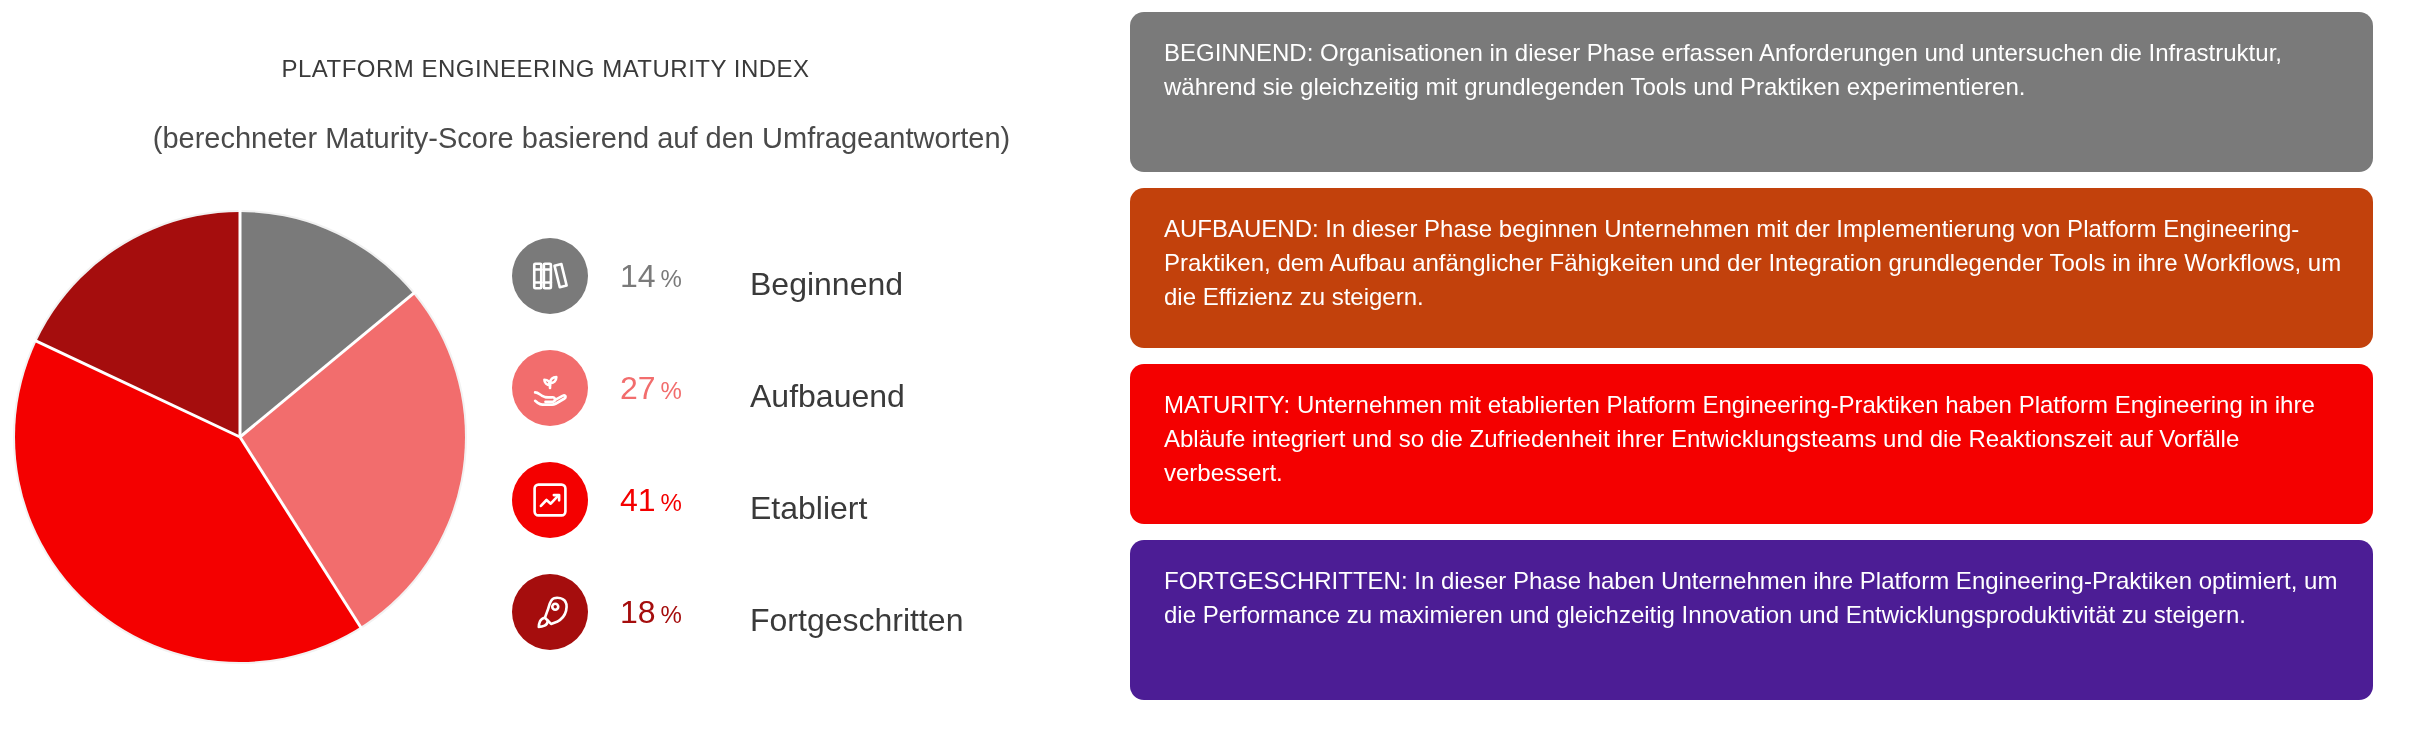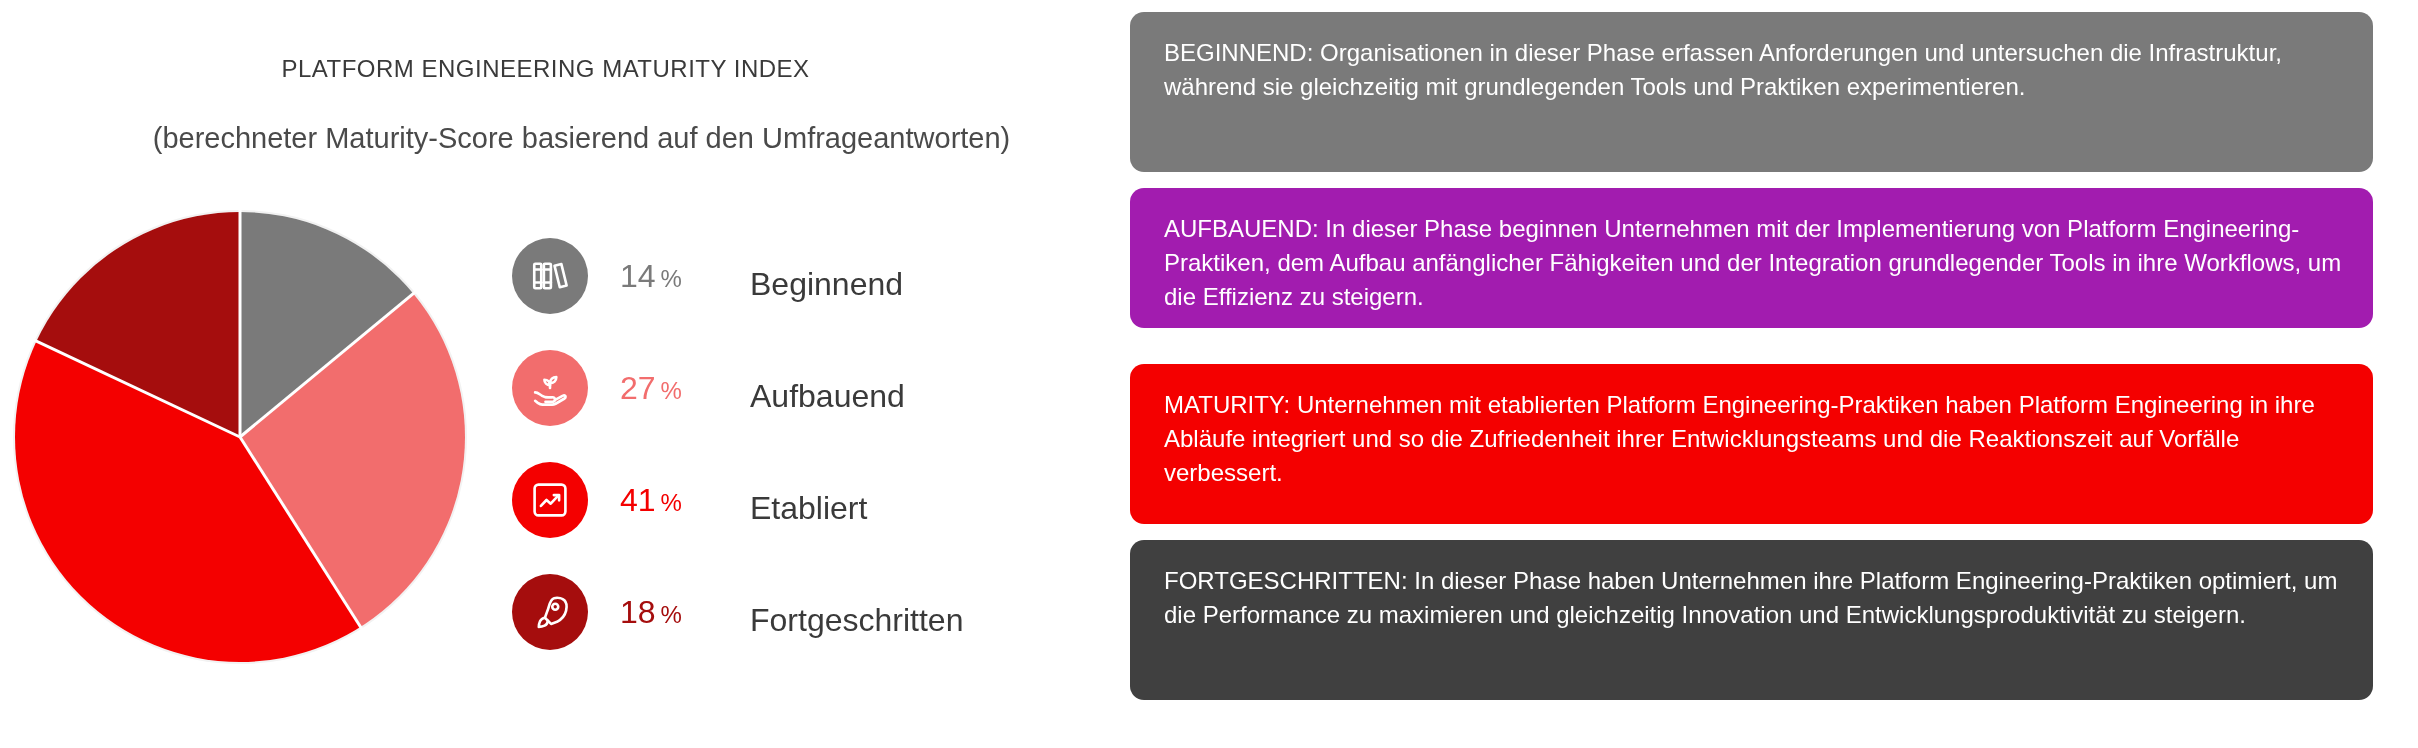--- a/index.html
+++ b/index.html
@@ -211,24 +211,24 @@
         <div class="legend-label">Fortgeschritten</div>
       </div>
 
     </div>
   </div>
 
   <div class="right-panel">
     <div class="desc-card" id="card0" style="top: 12px; height: 160px; background: rgb(122, 122, 122);">
       <span class="term" id="term0">BEGINNEND:</span><span id="text0"> Organisationen in dieser Phase erfassen Anforderungen und untersuchen die Infrastruktur, während sie gleichzeitig mit grundlegenden Tools und Praktiken experimentieren.</span>
     </div>
-    <div class="desc-card" id="card1" style="top: 188px; height: 140px; background: #a21caf;">
+    <div class="desc-card" id="card1" style="top: 188px; height: 160px; background: #c2410c;">
       <span class="term" id="term1">AUFBAUEND:</span><span id="text1"> In dieser Phase beginnen Unternehmen mit der Implementierung von Platform Engineering-Praktiken, dem Aufbau anfänglicher Fähigkeiten und der Integration grundlegender Tools in ihre Workflows, um die Effizienz zu steigern.</span>
     </div>
     <div class="desc-card" id="card2" style="top: 364px; height: 160px; background: rgb(244, 0, 0);">
       <span class="term" id="term2">MATURITY:</span><span id="text2"> Unternehmen mit etablierten Platform Engineering-Praktiken haben Platform Engineering in ihre Abläufe integriert und so die Zufriedenheit ihrer Entwicklungsteams und die Reaktionszeit auf Vorfälle verbessert.</span>
     </div>
-    <div class="desc-card" id="card3" style="top: 540px; height: 160px; background: #404040;">
+    <div class="desc-card" id="card3" style="top: 540px; height: 160px; background: #4c1d95;">
       <span class="term" id="term3">FORTGESCHRITTEN:</span><span id="text3"> In dieser Phase haben Unternehmen ihre Platform Engineering-Praktiken optimiert, um die Performance zu maximieren und gleichzeitig Innovation und Entwicklungsproduktivität zu steigern.</span>
     </div>
   </div>
 
 </div>
 
 </body></html>

